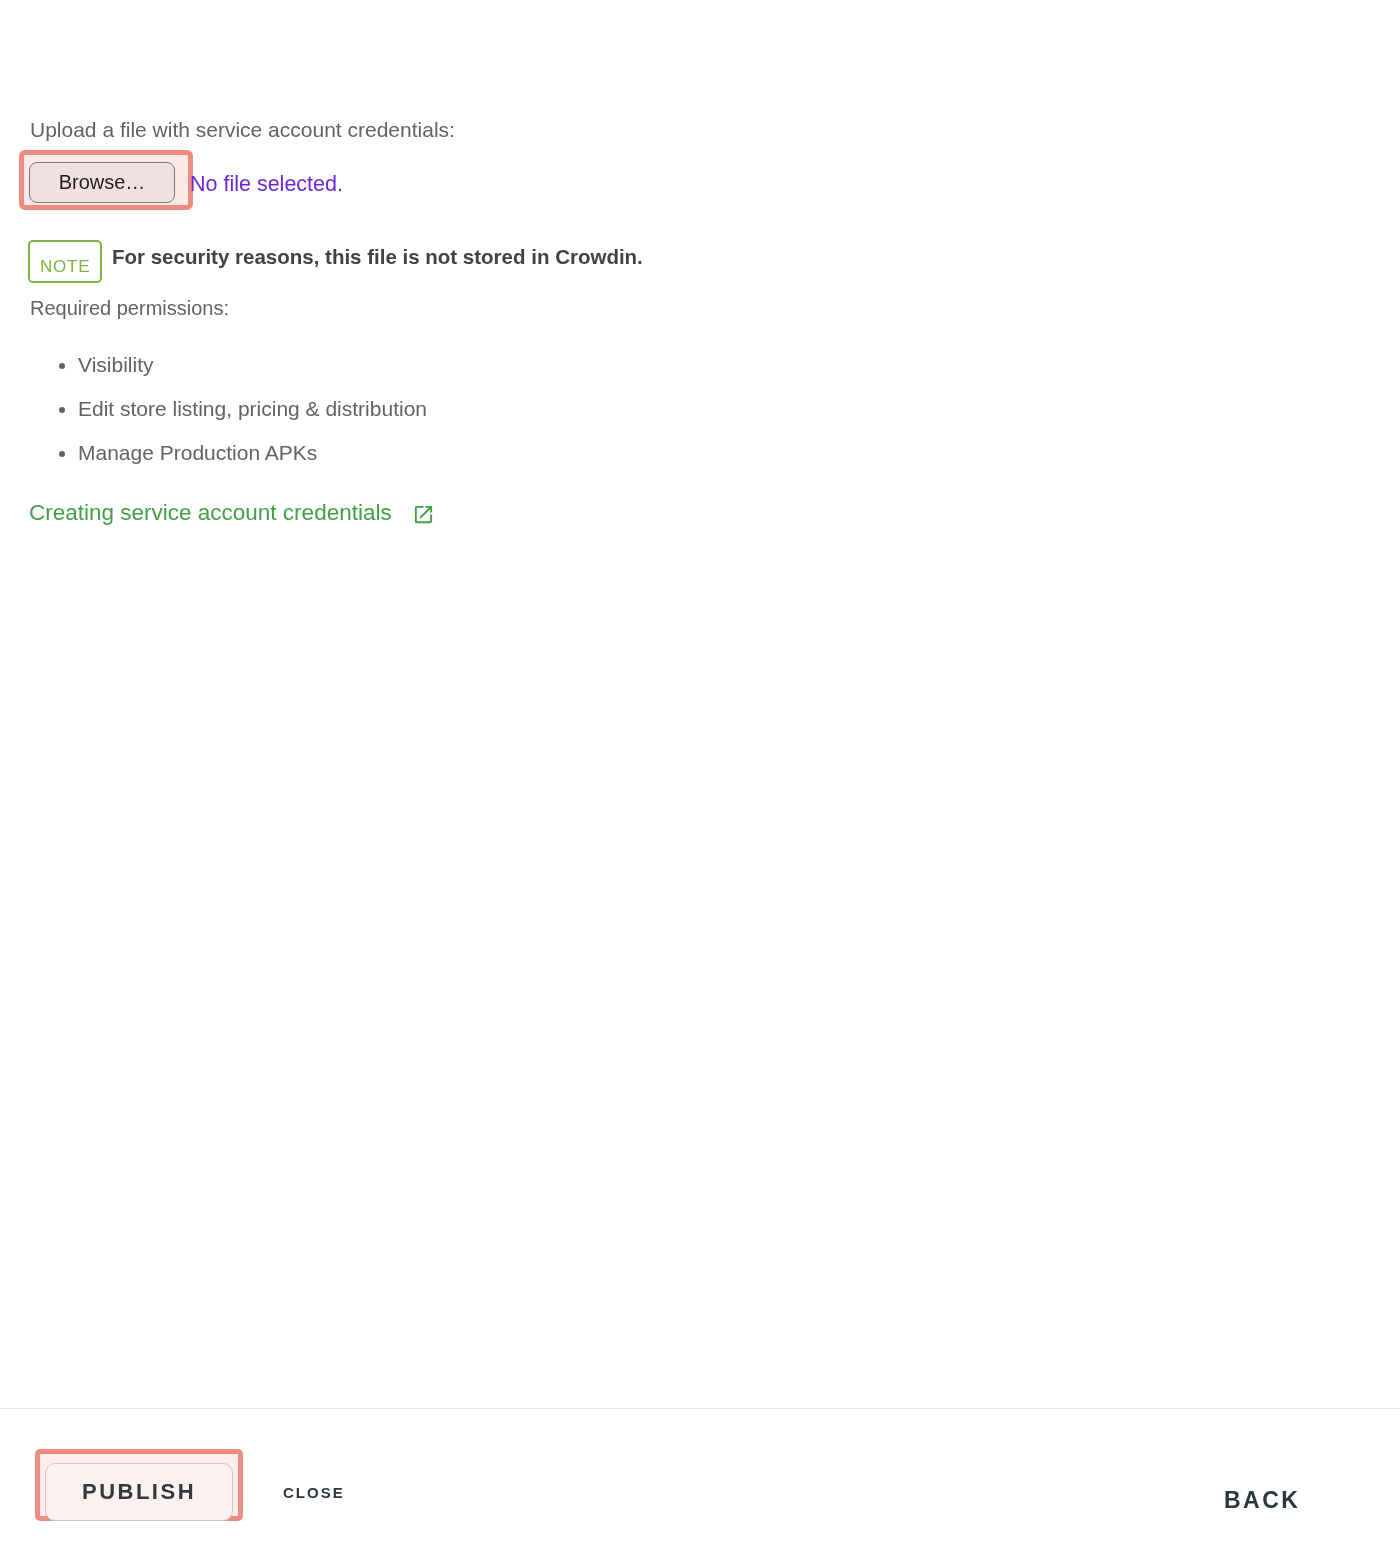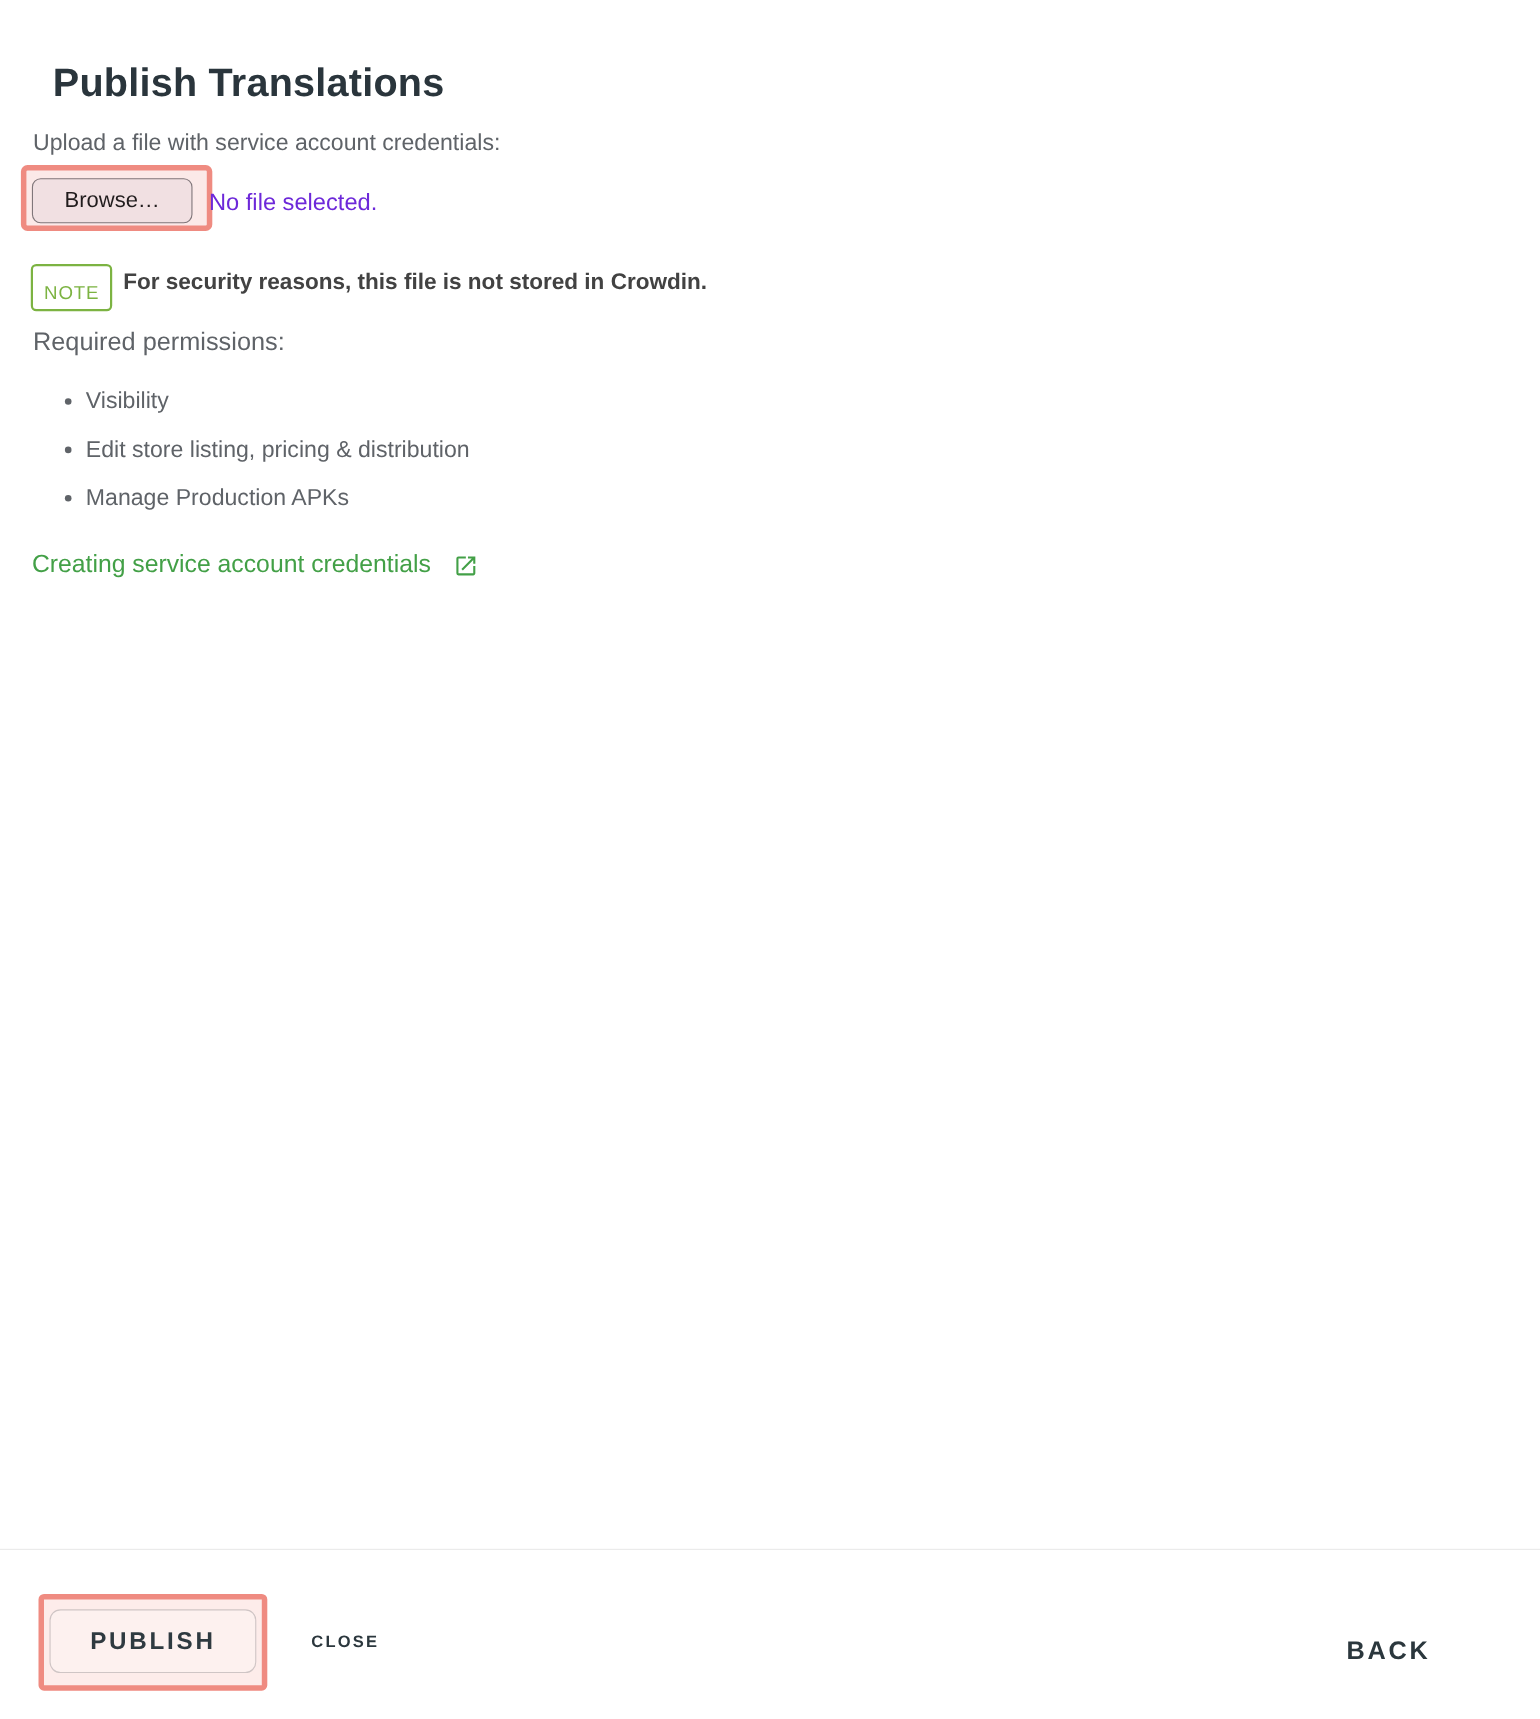--- a/index.html
+++ b/index.html
@@ -54,21 +54,21 @@
     font-size: 17px; letter-spacing: 0.8px;
     padding: 15px 10px 4px 10px;
     background: #ffffff;
   }
   .note-text {
     position: absolute; left: 112px; top: 245px;
     font-size: 20.5px; font-weight: 700; color: #424242;
   }
   .required-label {
     position: absolute; left: 30px; top: 297px;
-    font-size: 23px; color: #5f6368;
+    font-size: 20px; color: #5f6368;
   }
   ul.permissions {
     position: absolute; left: 57px; top: 352px;
     margin: 0; padding-left: 21px;
     color: #5f6368;
   }
   ul.permissions li {
     font-size: 21px; line-height: 25px;
     margin-bottom: 19px;
     color: #5f6368;
@@ -77,21 +77,21 @@
     position: absolute; left: 29px; top: 500px;
     display: flex; align-items: center; gap: 20px;
     font-size: 22.5px; color: #43a047;
     cursor: pointer; text-decoration: none;
   }
   .cred-link .ext-icon { display: inline-flex; margin-top: 3px; }
   .footer-divider {
     position: absolute; left: 0; top: 1408px;
     width: 1400px; height: 1px; background: #e9e9e9;
   }
-  .publish-highlight { left: 35px; top: 1449px; width: 208px; height: 88px; border-radius: 5px; background: #fdecea; }
+  .publish-highlight { left: 35px; top: 1449px; width: 208px; height: 72px; border-radius: 5px; background: #fdecea; }
   .publish-btn {
     position: absolute; left: 5px; top: 9px;
     width: 188px; height: 58px;
     border: 1px solid #cfc5c5;
     border-radius: 10px;
     background: #fdf1ef;
     color: #2f3a40;
     font-size: 22px; font-weight: 700; letter-spacing: 2.5px;
     display: flex; align-items: center; justify-content: center;
     font-family: "Liberation Sans", sans-serif;
@@ -110,21 +110,20 @@
     color: #2b373d; background: none; border: none;
     font-family: "Liberation Sans", sans-serif;
     cursor: pointer; padding: 0;
   }
 </style>
 </head>
 <body>
 
 <div class="page">
 
-  <h1 class="dialog-title">Publish Translations</h1>
 
   <div class="upload-label">Upload a file with service account credentials:</div>
 
   <div class="highlight-box browse-highlight">
     <button class="browse-btn">Browse…</button>
   </div>
   <div class="no-file-text">No file selected.</div>
 
   <span class="note-badge">NOTE</span>
   <div class="note-text">For security reasons, this file is not stored in Crowdin.</div>

